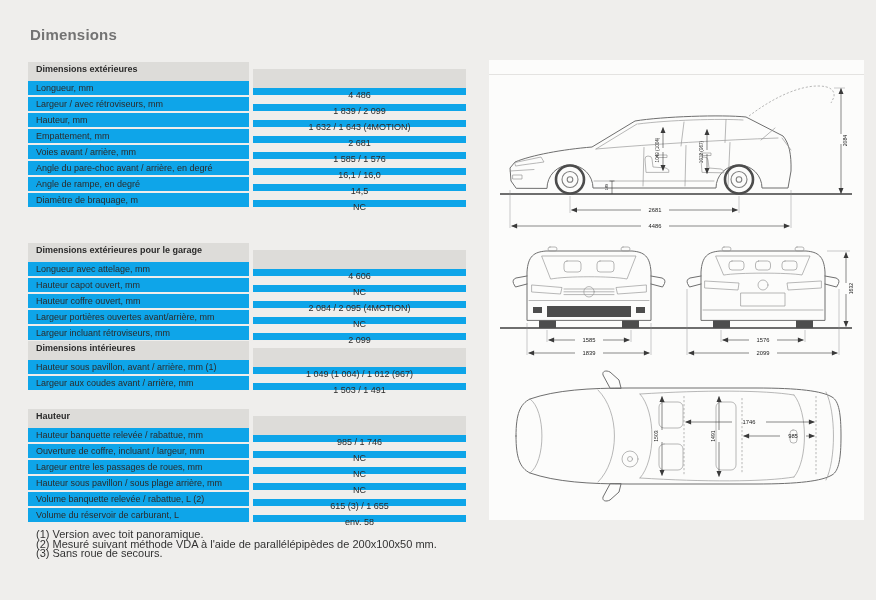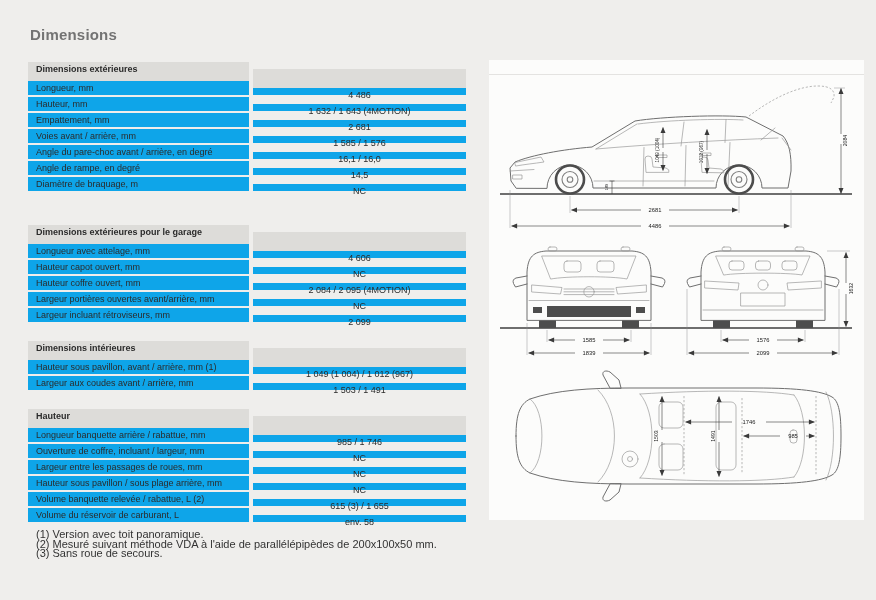--- a/index.html
+++ b/index.html
@@ -7,21 +7,21 @@
     width:876px;height:600px;position:relative;overflow:hidden;
     background:#efeeec;color:#2b2b2b;
     font-family:"Liberation Sans",sans-serif;
   }
   .title{
     position:absolute;left:30px;top:26px;margin:0;
     font-size:15px;font-weight:bold;color:#737373;letter-spacing:.2px;
   }
   .spec-table{position:absolute;left:28px;width:438px;}
   #table-0{top:62px}
-  #table-1{top:225px}
+  #table-1{top:243px}
   #table-2{top:341px}
   #table-3{top:409px}
   .row{display:flex;height:14px;margin-bottom:2px;}
   .cell{background:#0ea5e9;font-size:9px;line-height:14px;box-sizing:border-box;color:#2b2b2b;}
   .cell.label{flex:0 0 221px;padding-left:8px;margin-right:4px;white-space:nowrap;overflow:hidden;}
   .cell.value{flex:1;text-align:center;margin-top:7px;}
   .header-row{height:17px;margin-bottom:2px;}
   .header-row .cell{background:#dddcd9;height:20px;line-height:15px;}
   .header-row .label{font-weight:bold;border-bottom:1.5px solid #2e2e2e;}
   .footnotes{
@@ -58,20 +58,24 @@
 <section class="spec-table" id="table-0">
   <div class="row header-row">
     <div class="cell label">Dimensions extérieures</div>
     <div class="cell value"></div>
   </div>
   <div class="row">
       <div class="cell label">Longueur, mm</div>
       <div class="cell value">4 486</div>
     </div>
   <div class="row">
+      <div class="cell label">Largeur / avec rétroviseurs, mm</div>
+      <div class="cell value">1 839 / 2 099</div>
+    </div>
+  <div class="row">
       <div class="cell label">Hauteur, mm</div>
       <div class="cell value">1 632 / 1 643 (4MOTION)</div>
     </div>
   <div class="row">
       <div class="cell label">Empattement, mm</div>
       <div class="cell value">2 681</div>
     </div>
   <div class="row">
       <div class="cell label">Voies avant / arrière, mm</div>
       <div class="cell value">1 585 / 1 576</div>
@@ -131,21 +135,21 @@
       <div class="cell value">1 503 / 1 491</div>
     </div>
 </section>
 
 <section class="spec-table" id="table-3">
   <div class="row header-row">
     <div class="cell label">Hauteur</div>
     <div class="cell value"></div>
   </div>
   <div class="row">
-      <div class="cell label">Longueur banquette arrière / rabattue, mm</div>
+      <div class="cell label">Hauteur banquette relevée / rabattue, mm</div>
       <div class="cell value">985 / 1 746</div>
     </div>
   <div class="row">
       <div class="cell label">Ouverture de coffre, incluant / largeur, mm</div>
       <div class="cell value">NC</div>
     </div>
   <div class="row">
       <div class="cell label">Largeur entre les passages de roues, mm</div>
       <div class="cell value">NC</div>
     </div>

